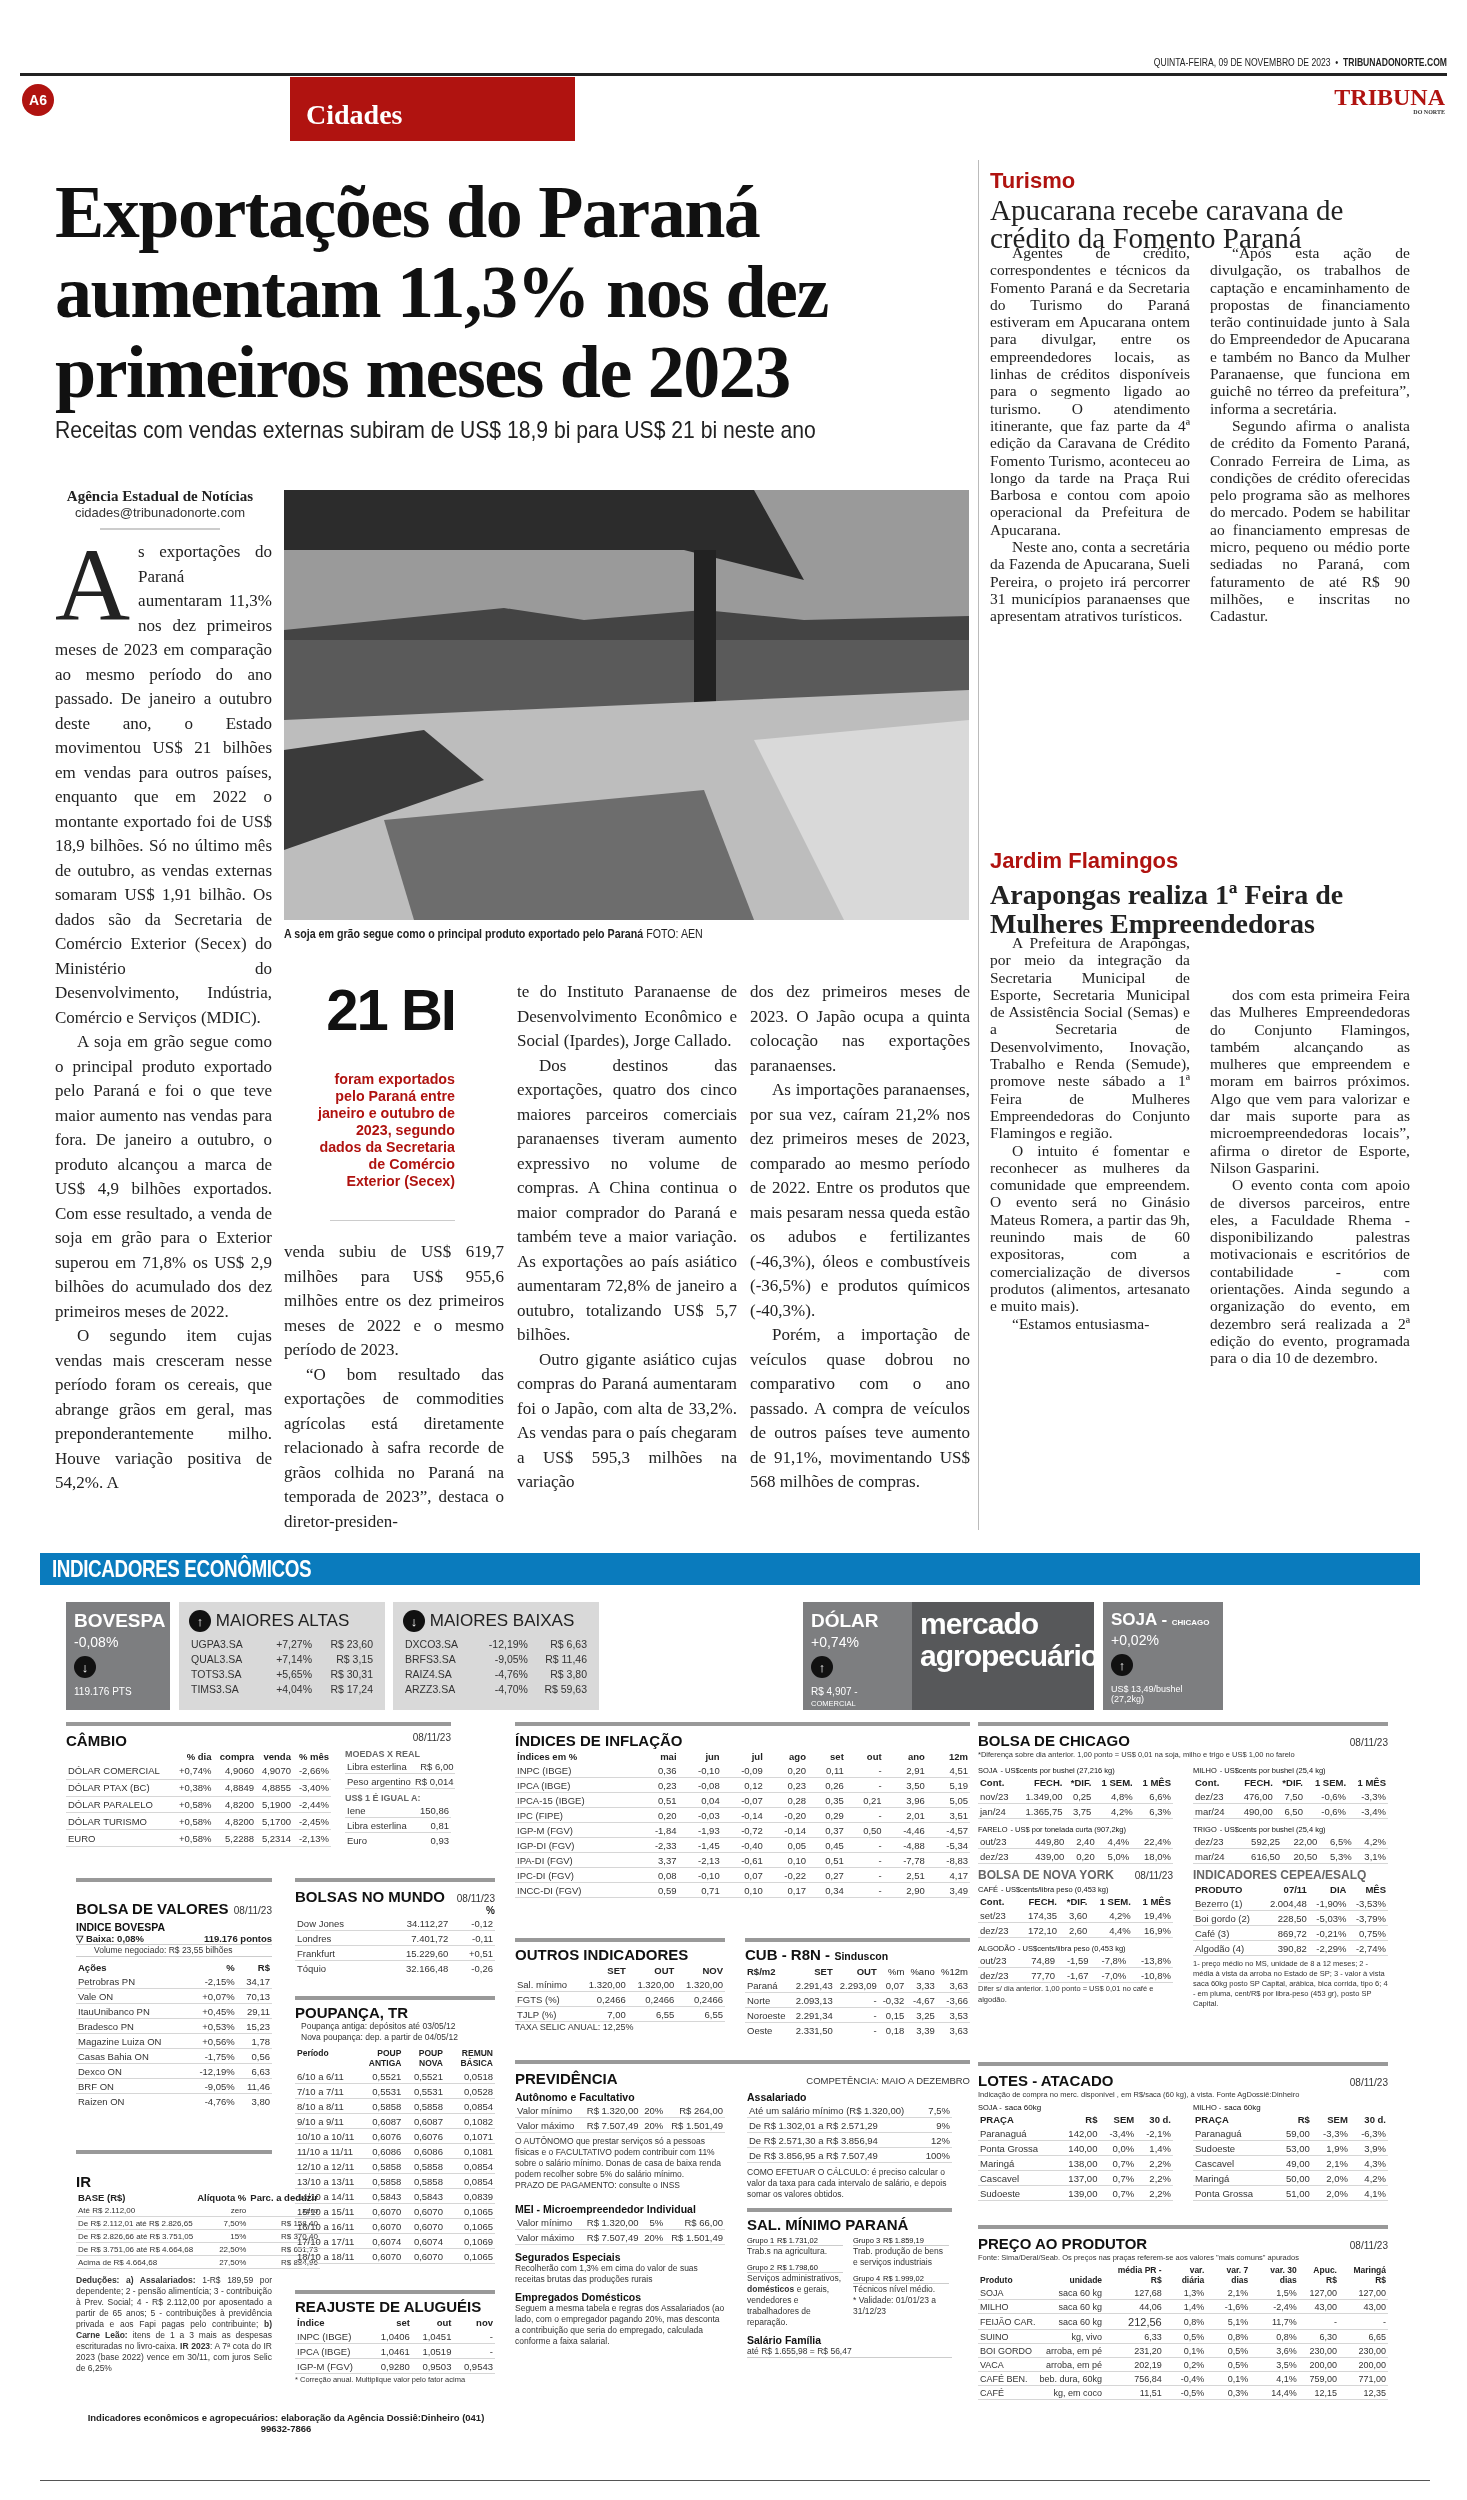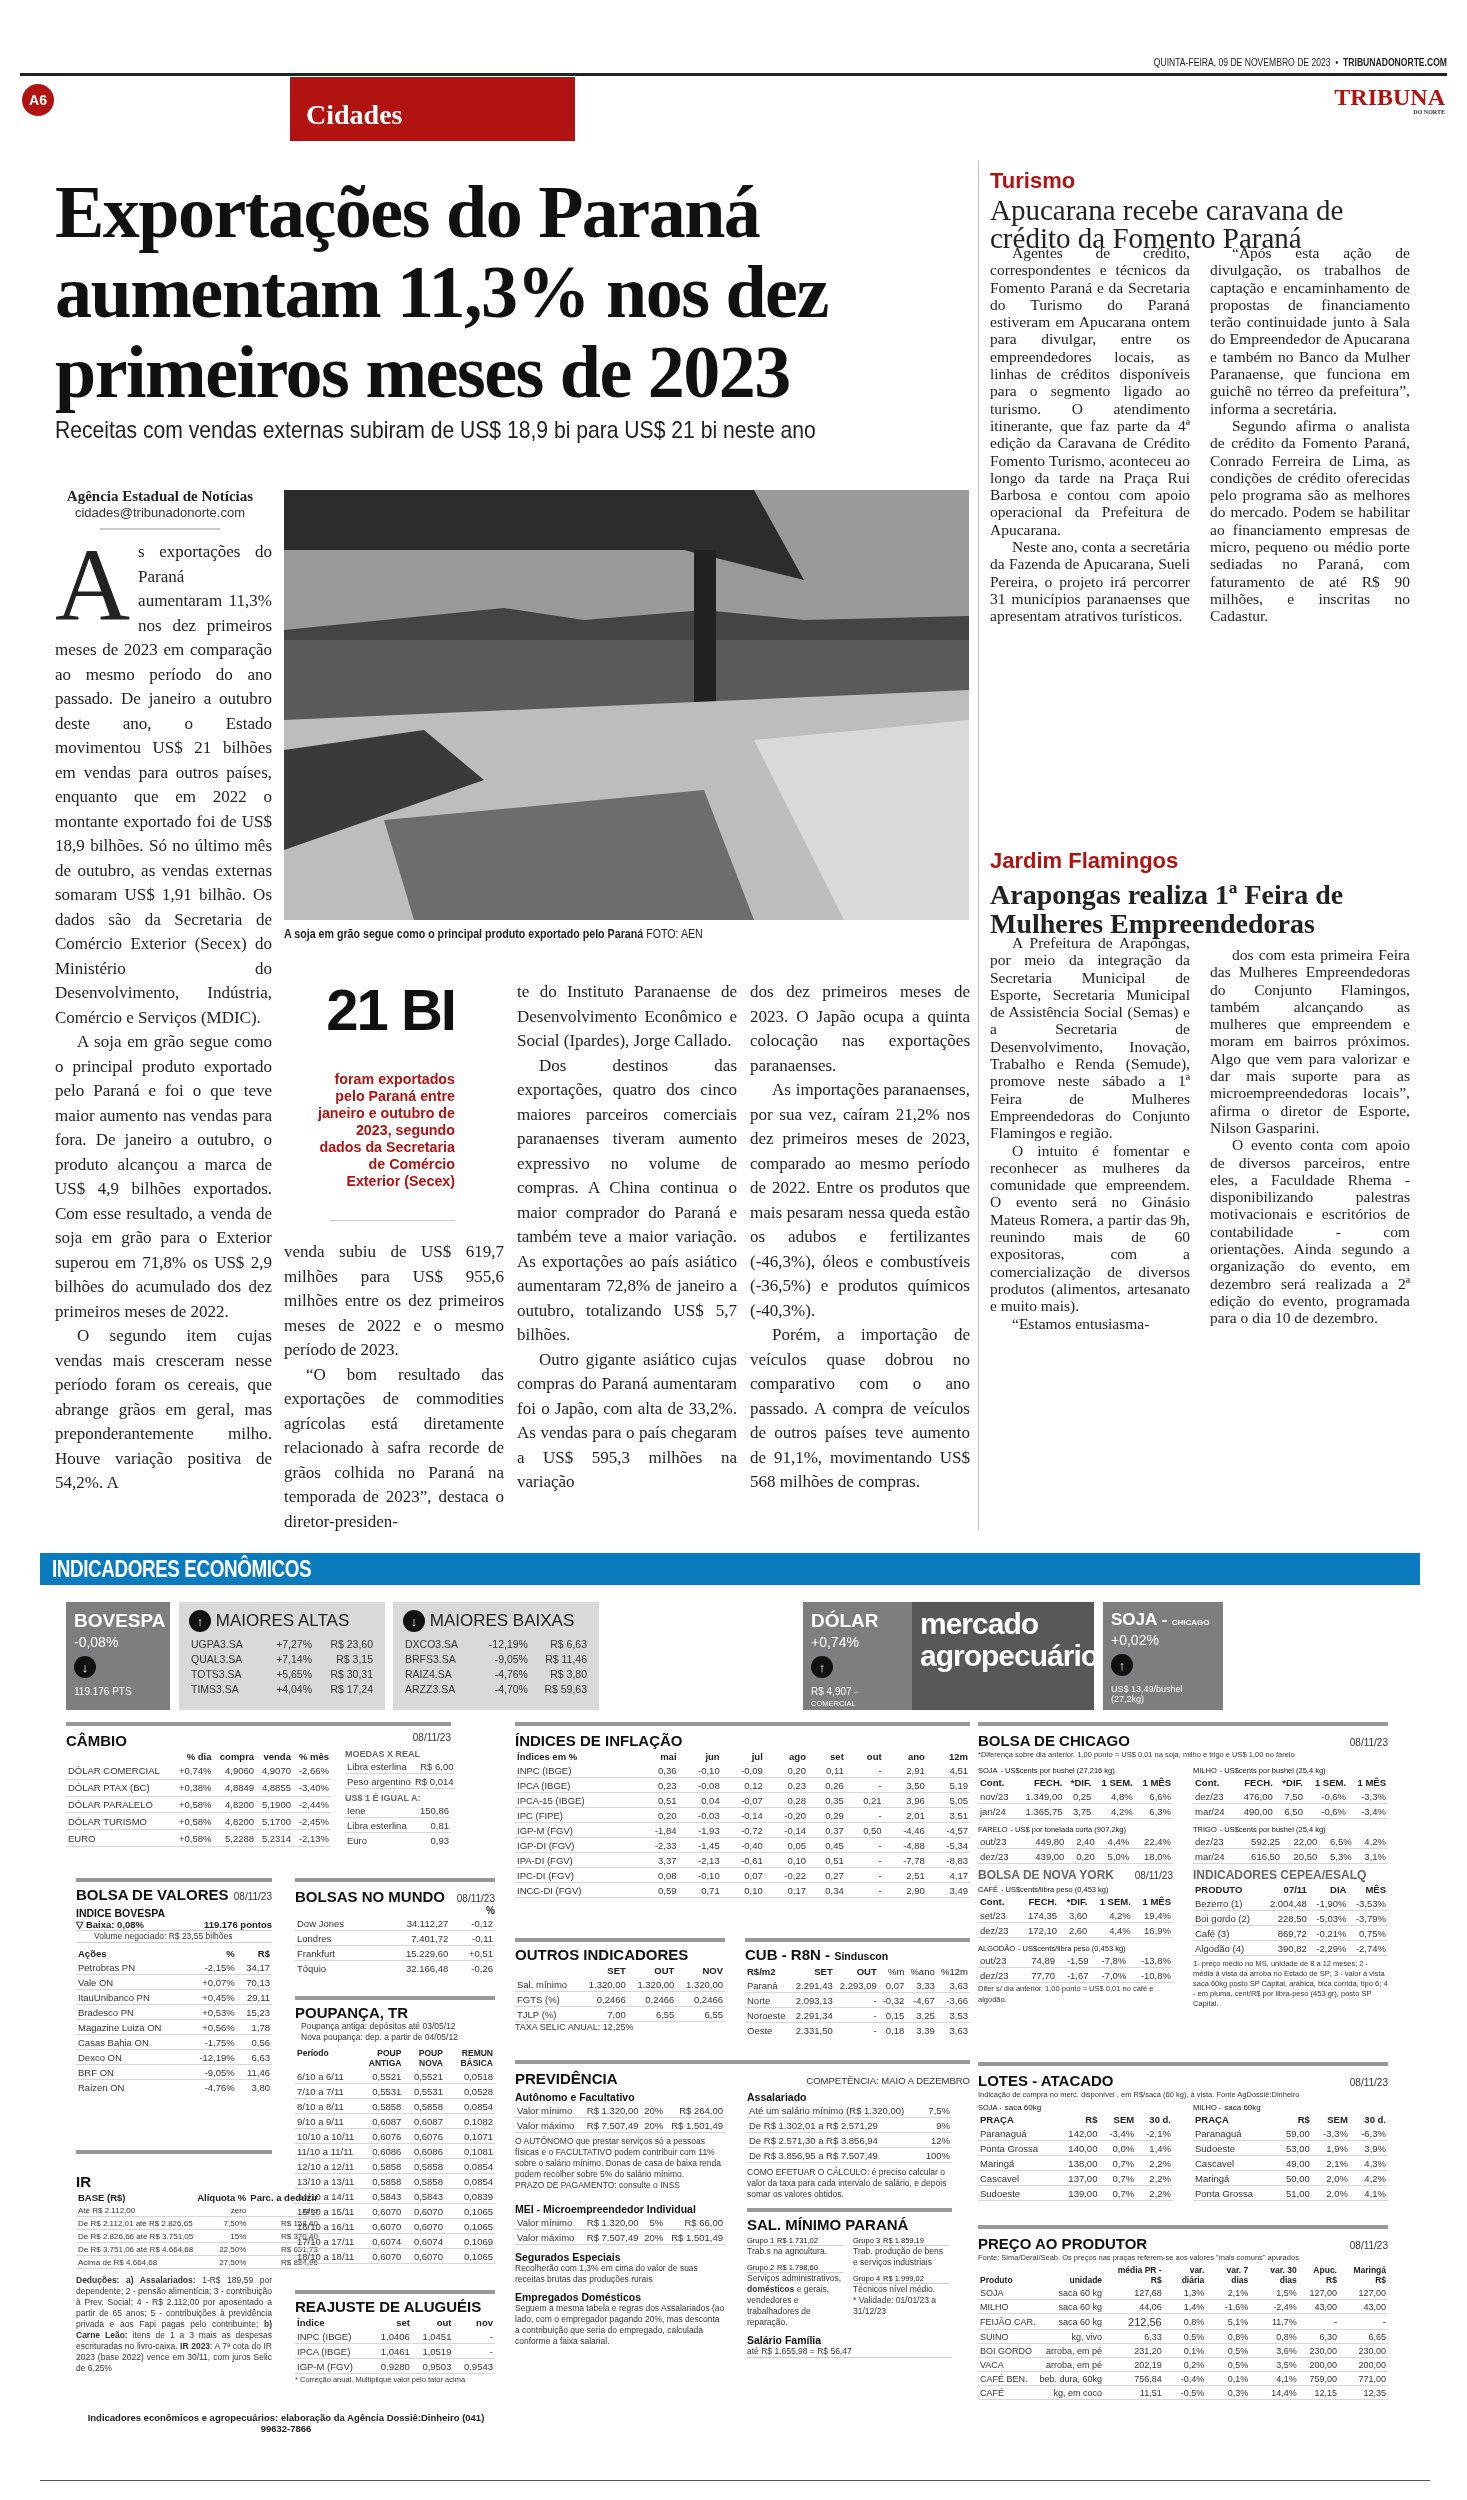--- a/index.html
+++ b/index.html
@@ -131,21 +131,21 @@
 
 <div class="abs" style="left:990px;top:848px;width:440px">
   <div class="kicker">Jardim Flamingos</div>
   <div class="h2" style="font-size:28px;line-height:29px;font-weight:bold;margin-top:6px">Arapongas realiza 1ª Feira de Mulheres Empreendedoras</div>
 </div>
 <div class="abs rcol" style="left:990px;top:934px;width:200px">
   <p>A Prefeitura de Arapongas, por meio da integração da Secretaria Municipal de Esporte, Secretaria Municipal de Assistência Social (Semas) e a Secretaria de Desenvolvimento, Inovação, Trabalho e Renda (Semude), promove neste sábado a 1ª Feira de Mulheres Empreendedoras do Conjunto Flamingos e região.</p>
   <p>O intuito é fomentar e reconhecer as mulheres da comunidade que empreendem. O evento será no Ginásio Mateus Romera, a partir das 9h, reunindo mais de 60 expositoras, com a comercialização de diversos produtos (alimentos, artesanato e muito mais).</p>
   <p>“Estamos entusiasma-</p>
 </div>
-<div class="abs rcol" style="left:1210px;top:946px;width:200px">
+<div class="abs rcol" style="left:1210px;top:986px;width:200px">
   <p class="noind">dos com esta primeira Feira das Mulheres Empreendedoras do Conjunto Flamingos, também alcançando as mulheres que empreendem e moram em bairros próximos. Algo que vem para valorizar e dar mais suporte para as microempreendedoras locais”, afirma o diretor de Esporte, Nilson Gasparini.</p>
   <p>O evento conta com apoio de diversos parceiros, entre eles, a Faculdade Rhema - disponibilizando palestras motivacionais e escritórios de contabilidade - com orientações. Ainda segundo a organização do evento, em dezembro será realizada a 2ª edição do evento, programada para o dia 10 de dezembro.</p>
 </div>
 
 <div class="abs ind-bar"><span>INDICADORES ECONÔMICOS</span></div>
 
 <div class="box gdark" style="left:66px;top:1602px;width:104px;height:108px;padding:8px 8px">
   <div style="font-weight:bold;font-size:19px">BOVESPA</div>
   <div style="font-size:14px;margin-top:2px">-0,08%</div>
   <div style="margin-top:6px"><span class="arrow">↓</span></div>
@@ -308,21 +308,21 @@
               <td style="border:0">0,93</td>
             </tr>
       </tbody>
         </table>
     </div>
   </div>
 </div>
 
 <div class="box" style="left:76px;top:1878px;width:196px">
   <div class="thick"></div>
-  <div style="display:flex;justify-content:space-between;margin-top:4px;align-items:baseline">
+  <div style="display:flex;justify-content:space-between;margin-top:18px;align-items:baseline">
       <span class="sec-title">BOLSA DE VALORES</span>
       <span class="date">08/11/23</span>
     </div>
   <div class="mini-h" style="margin-top:4px">INDICE BOVESPA</div>
   <div style="display:flex;justify-content:space-between;font-size:9.5px;font-weight:bold;border-bottom:1px solid #ccc">
       <span><span>▽</span> <span>Baixa: 0,08%</span></span>
       <span>119.176 pontos</span>
     </div>
   <div class="small" style="padding-left:18px;border-bottom:1px solid #ccc">Volume negociado: R$ 23,55 bilhões</div>
   <table style="margin-top:3px">

